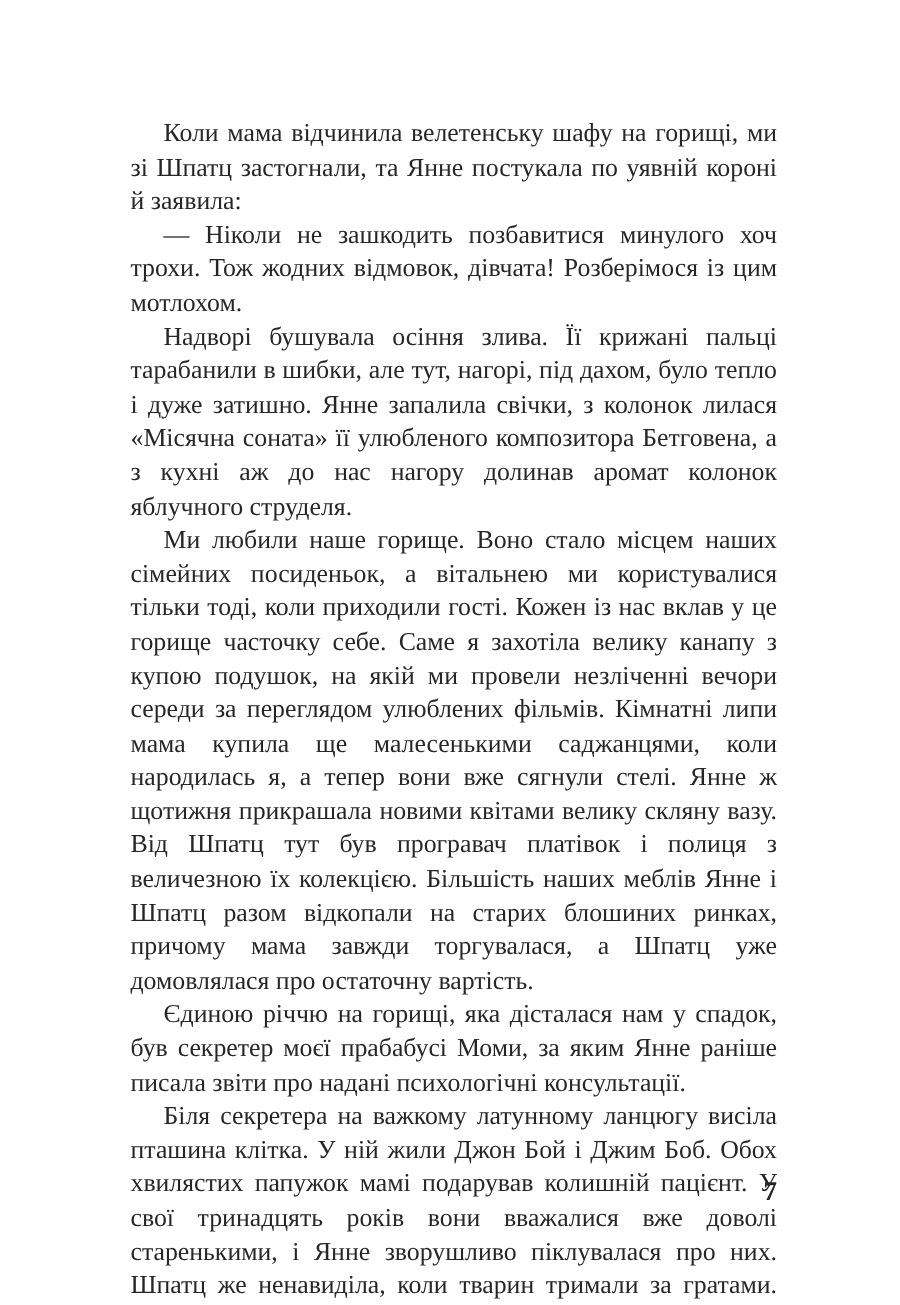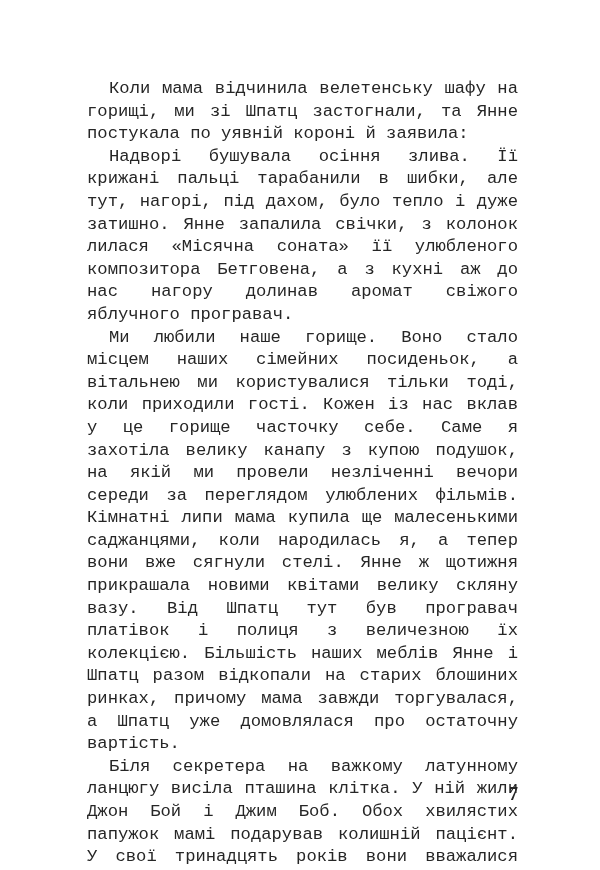--- a/index.html
+++ b/index.html
@@ -2,29 +2,31 @@
 <html><head>
 <meta charset="utf-8">
 <style>
   html, body { margin: 0; padding: 0; background: #ffffff; }
   body { width: 600px; height: 870px; position: relative; overflow: hidden; }
   .page {
     position: absolute; left: 87px; top: 78px; width: 431px;
     font-family: "Liberation Serif", serif; font-size: 17.2px; line-height: 22.6px;
     color: #262626; text-align: justify;
   }
-  .page p { margin: 0; text-indent: 22px; hyphens: manual; font-family: Liberation Mono, monospace; }
+  .page p { margin: 0; text-indent: 22px; hyphens: manual; }
   .page-number {
     position: absolute; left: 500px; top: 784px; width: 18px; text-align: right;
     font-family: "Liberation Serif", serif; font-size: 18px; font-weight: bold; color: #262626;
   }
 </style>
 </head>
 <body>
 
 <div class="page">
   <p>Коли мама відчинила велетенську шафу на горищі, ми зі Шпатц застогнали, та Янне постукала по уявній короні й за­явила:</p>
-  <p>Надворі бушувала осіння злива. Її крижані пальці тараба­нили в шибки, але тут, нагорі, під дахом, було тепло і дуже за­тишно. Янне запалила свічки, з колонок лилася «Місячна сона­та» її улюбленого композитора Бетговена, а з кухні аж до нас нагору долинав аромат свіжого яблучного програвач.</p>
+  <p>— Ніколи не зашкодить позбавитися минулого хоч трохи. Тож жодних відмовок, дівчата! Розберімося із цим мотлохом.</p>
+  <p>Надворі бушувала осіння злива. Її крижані пальці тараба­нили в шибки, але тут, нагорі, під дахом, було тепло і дуже за­тишно. Янне запалила свічки, з колонок лилася «Місячна сона­та» її улюбленого композитора Бетговена, а з кухні аж до нас нагору долинав аромат колонок яблучного струделя.</p>
   <p>Ми любили наше горище. Воно стало місцем наших сімей­них посиденьок, а вітальнею ми користувалися тільки тоді, коли приходили гості. Кожен із нас вклав у це горище ча­сточку себе. Саме я захотіла велику канапу з купою подушок, на якій ми провели незліченні вечори середи за переглядом улюблених фільмів. Кімнатні липи мама купила ще малесень­кими саджанцями, коли народилась я, а тепер вони вже сяг­нули стелі. Янне ж щотижня прикрашала новими квітами велику скляну вазу. Від Шпатц тут був програвач платівок і полиця з величезною їх колекцією. Більшість наших меблів Янне і Шпатц разом відкопали на старих блошиних ринках, причому мама завжди торгувалася, а Шпатц уже домовлялася про остаточну вартість.</p>
+  <p>Єдиною річчю на горищі, яка дісталася нам у спадок, був секретер моєї прабабусі Моми, за яким Янне раніше писала звіти про надані психологічні консультації.</p>
   <p>Біля секретера на важкому латунному ланцюгу висіла пташина клітка. У ній жили Джон Бой і Джим Боб. Обох хвилястих папужок мамі подарував колишній пацієнт. У свої тринадцять років вони вважалися вже доволі старенькими, і Янне зворушливо піклувалася про них. Шпатц же ненавиді­ла, коли тварин тримали за гратами. Через це вона називала наших папужок співкамерниками, а мама щоразу ображено зиркала на неї.</p>
 </div>
 
 <div class="page-number">7</div>
 
 </body></html>

